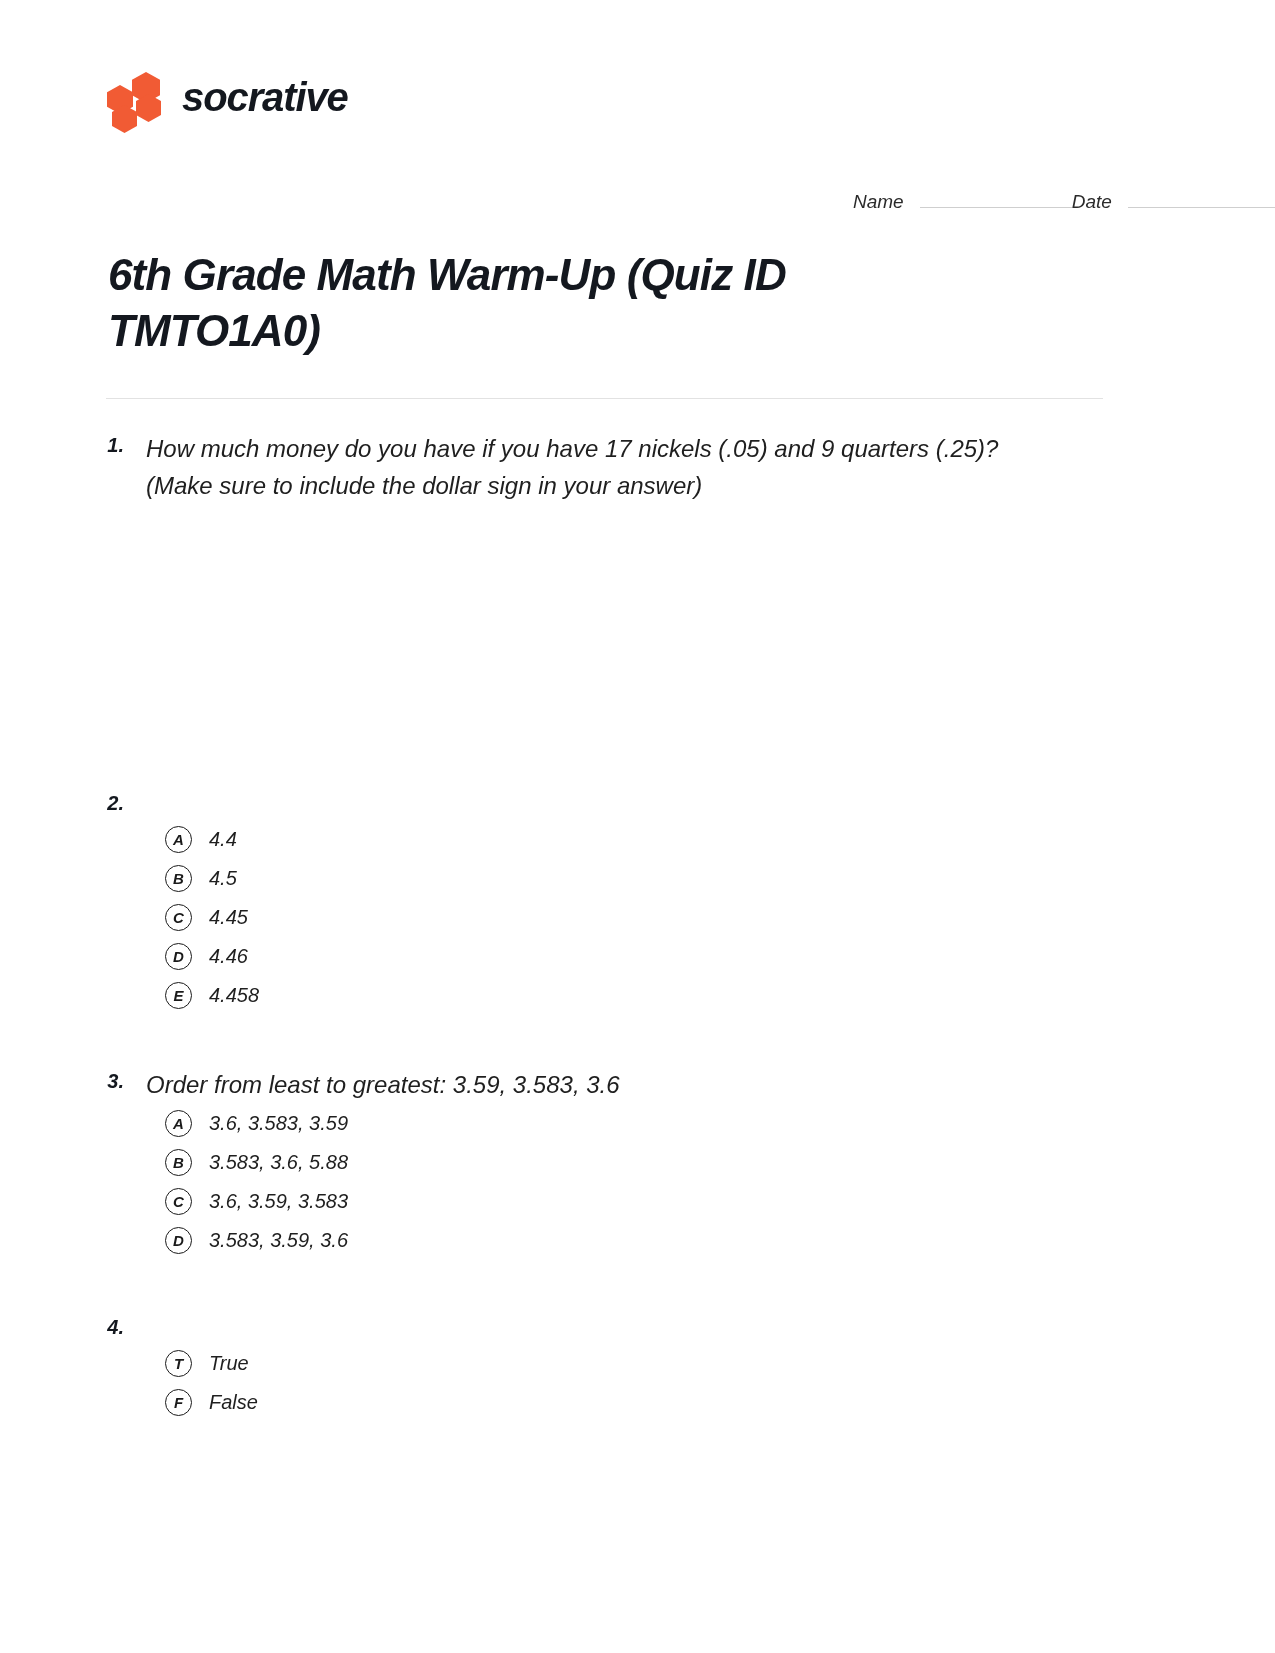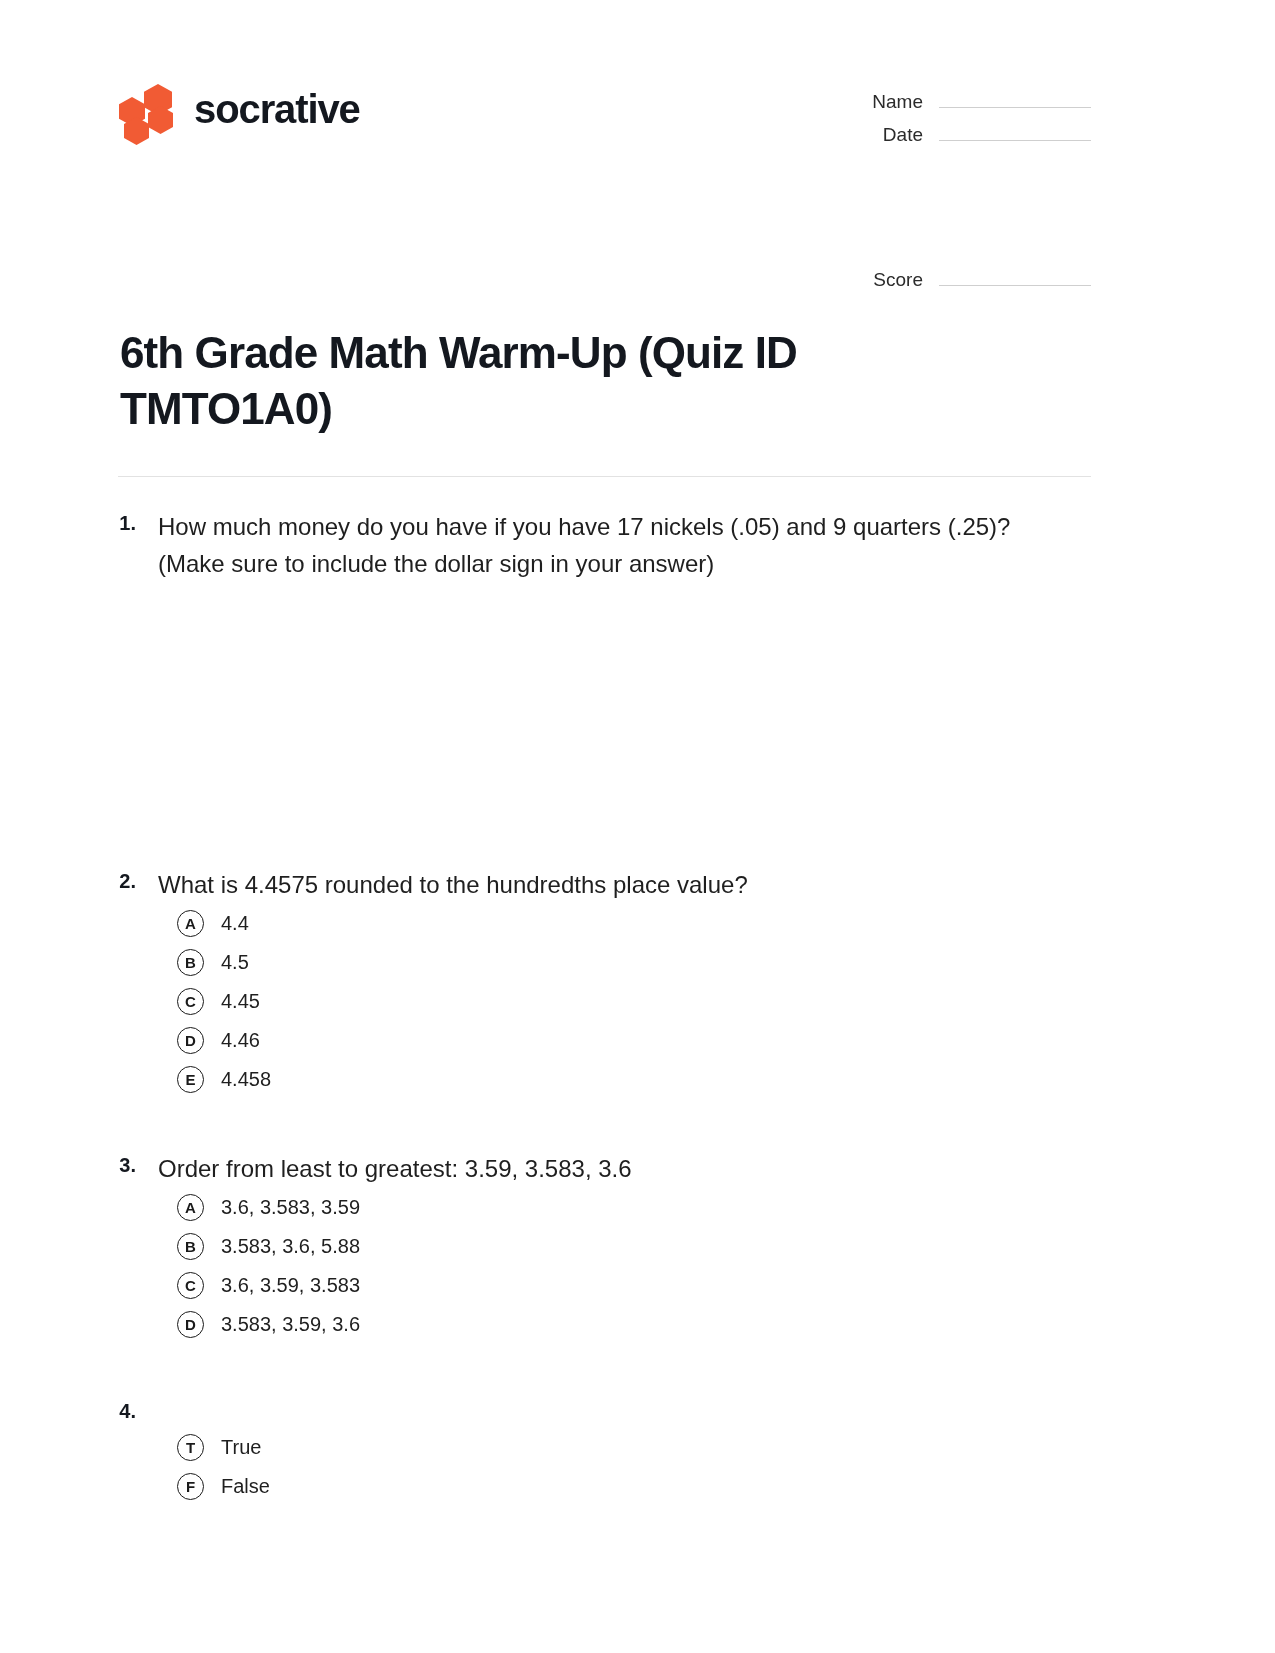--- a/index.html
+++ b/index.html
@@ -13,22 +13,23 @@
     height: 1653px;
     font-family: "Liberation Sans", sans-serif;
     color: #1a1a1a;
     position: relative;
     overflow: hidden;
   }
 
   .page {
     width: 1275px;
     height: 1372px;
-    padding: 12px;
+    padding: 0;
     position: relative;
+    font-style: italic;
   }
 
   
   .header {
     display: flex;
     align-items: flex-start;
     justify-content: space-between;
     padding: 60px 172px 0 106px;
   }
 
@@ -60,22 +61,22 @@
     font-size: 40px;
     font-weight: 700;
     letter-spacing: -1.1px;
     color: #14181f;
     line-height: 1;
     padding-bottom: 4px;
   }
 
   .meta {
     display: flex;
-    flex-direction: column;
-    align-items: flex-start;
+    flex-direction: row;
+    align-items: flex-end;
     padding-top: 16px;
     width: 250px;
   }
   .meta-row {
     display: flex;
     align-items: baseline;
     justify-content: flex-end;
     width: 100%;
     margin-bottom: 8px;
   }
@@ -228,21 +229,20 @@
       <div class="q-head">
         <span class="q-num">1.</span>
         <span class="q-text">How much money do you have if you have 17 nickels (.05) and 9 quarters (.25)? (Make sure to include the dollar sign in your answer)</span>
       </div>
       <div class="answer-space"></div>
     </div>
 
     <div class="question" id="q2">
       <div class="q-head">
         <span class="q-num">2.</span>
-        <span class="q-text">What is 4.4575 rounded to the hundredths place value?</span>
       </div>
       <div class="options">
         <div class="option">
           <span class="bubble">A</span>
           <span class="opt-text">4.4</span>
         </div>
         <div class="option">
           <span class="bubble">B</span>
           <span class="opt-text">4.5</span>
         </div>

